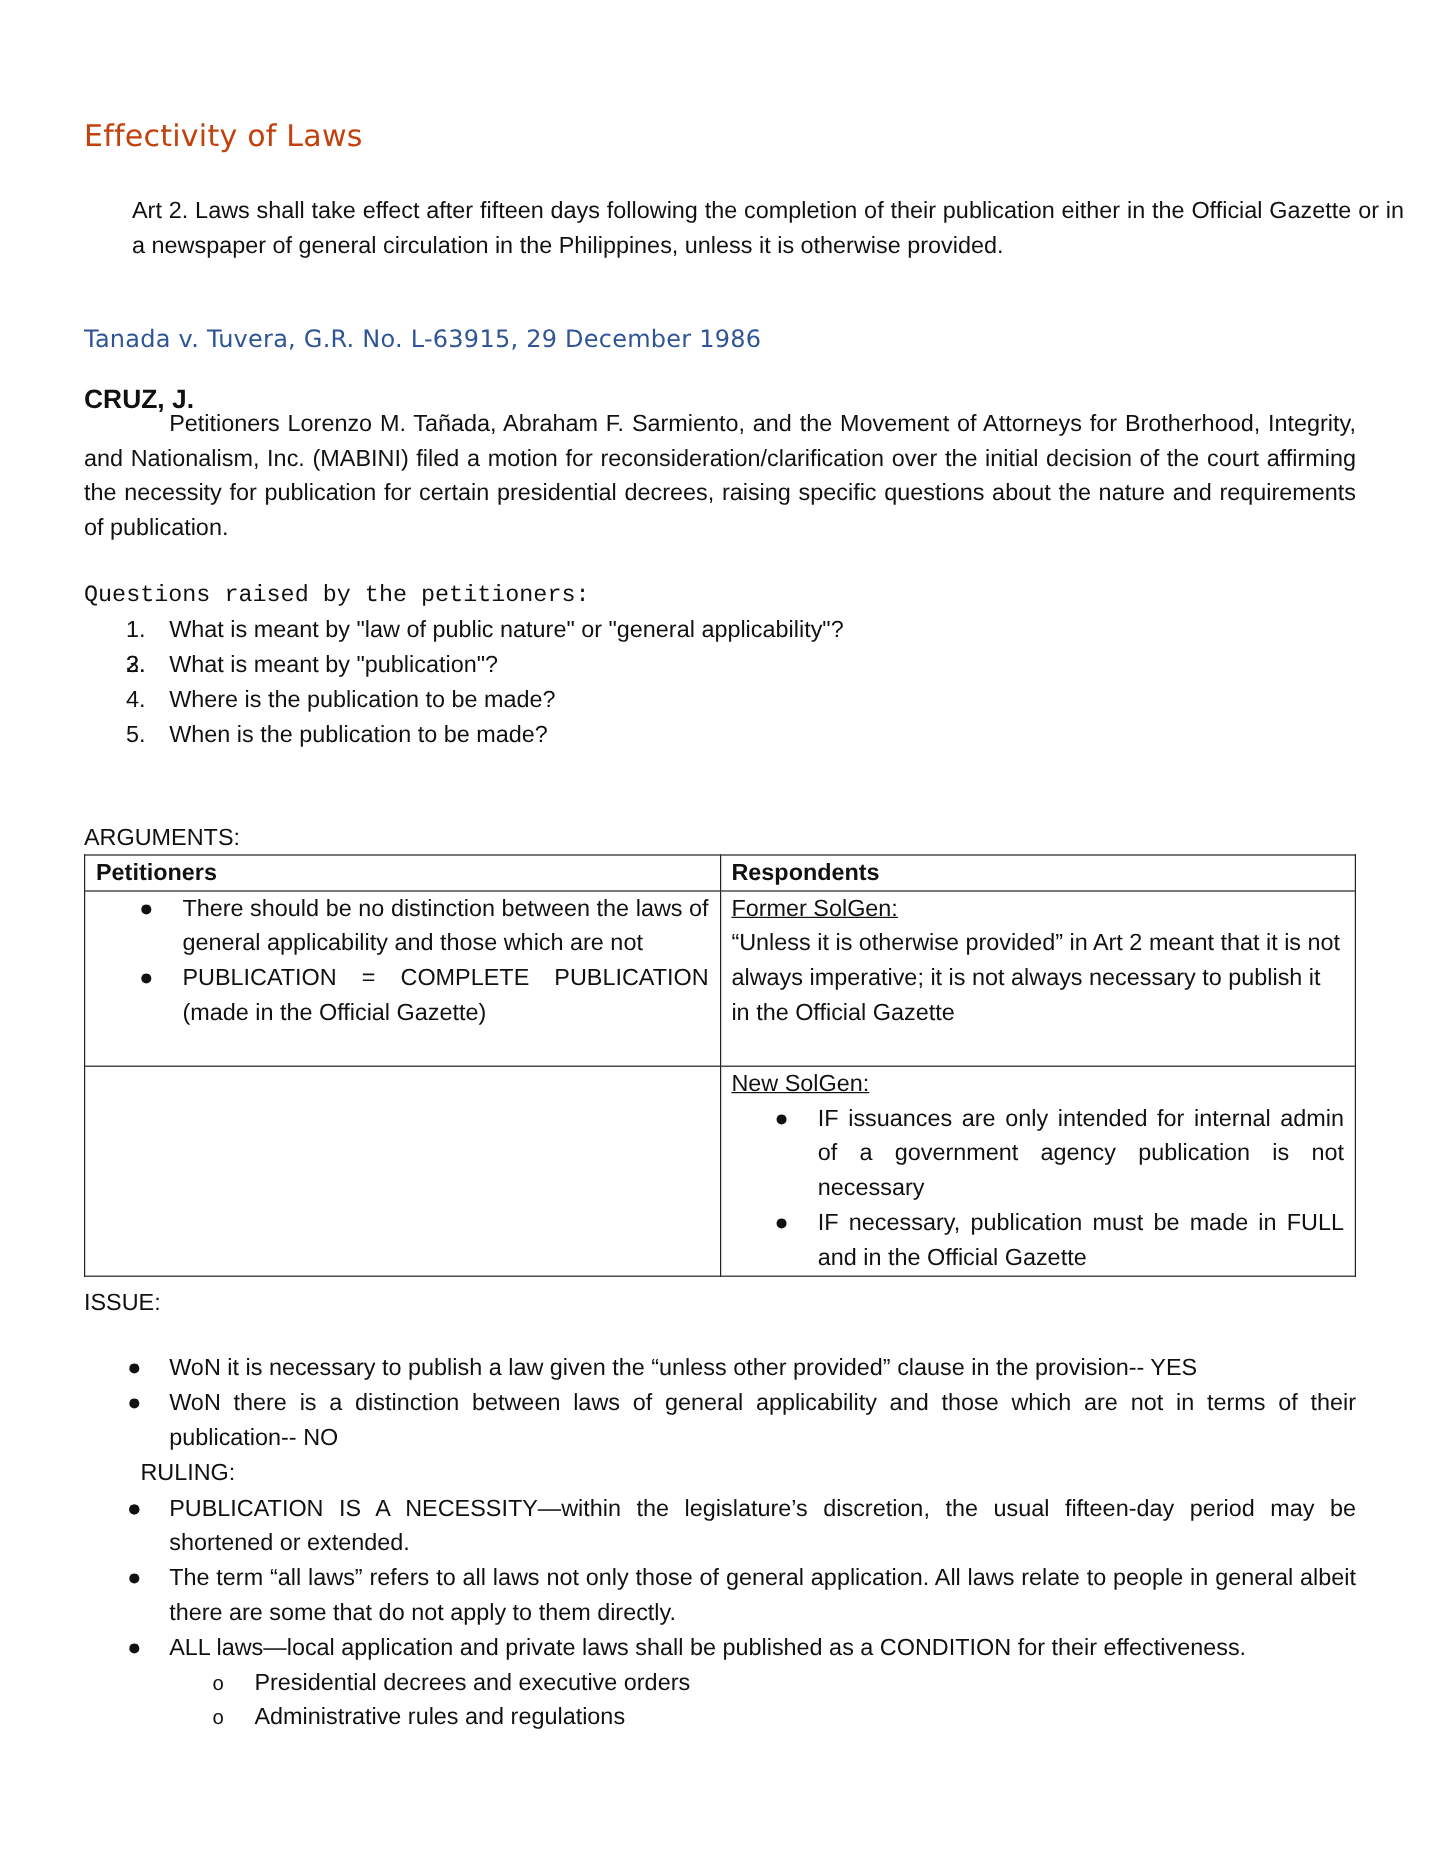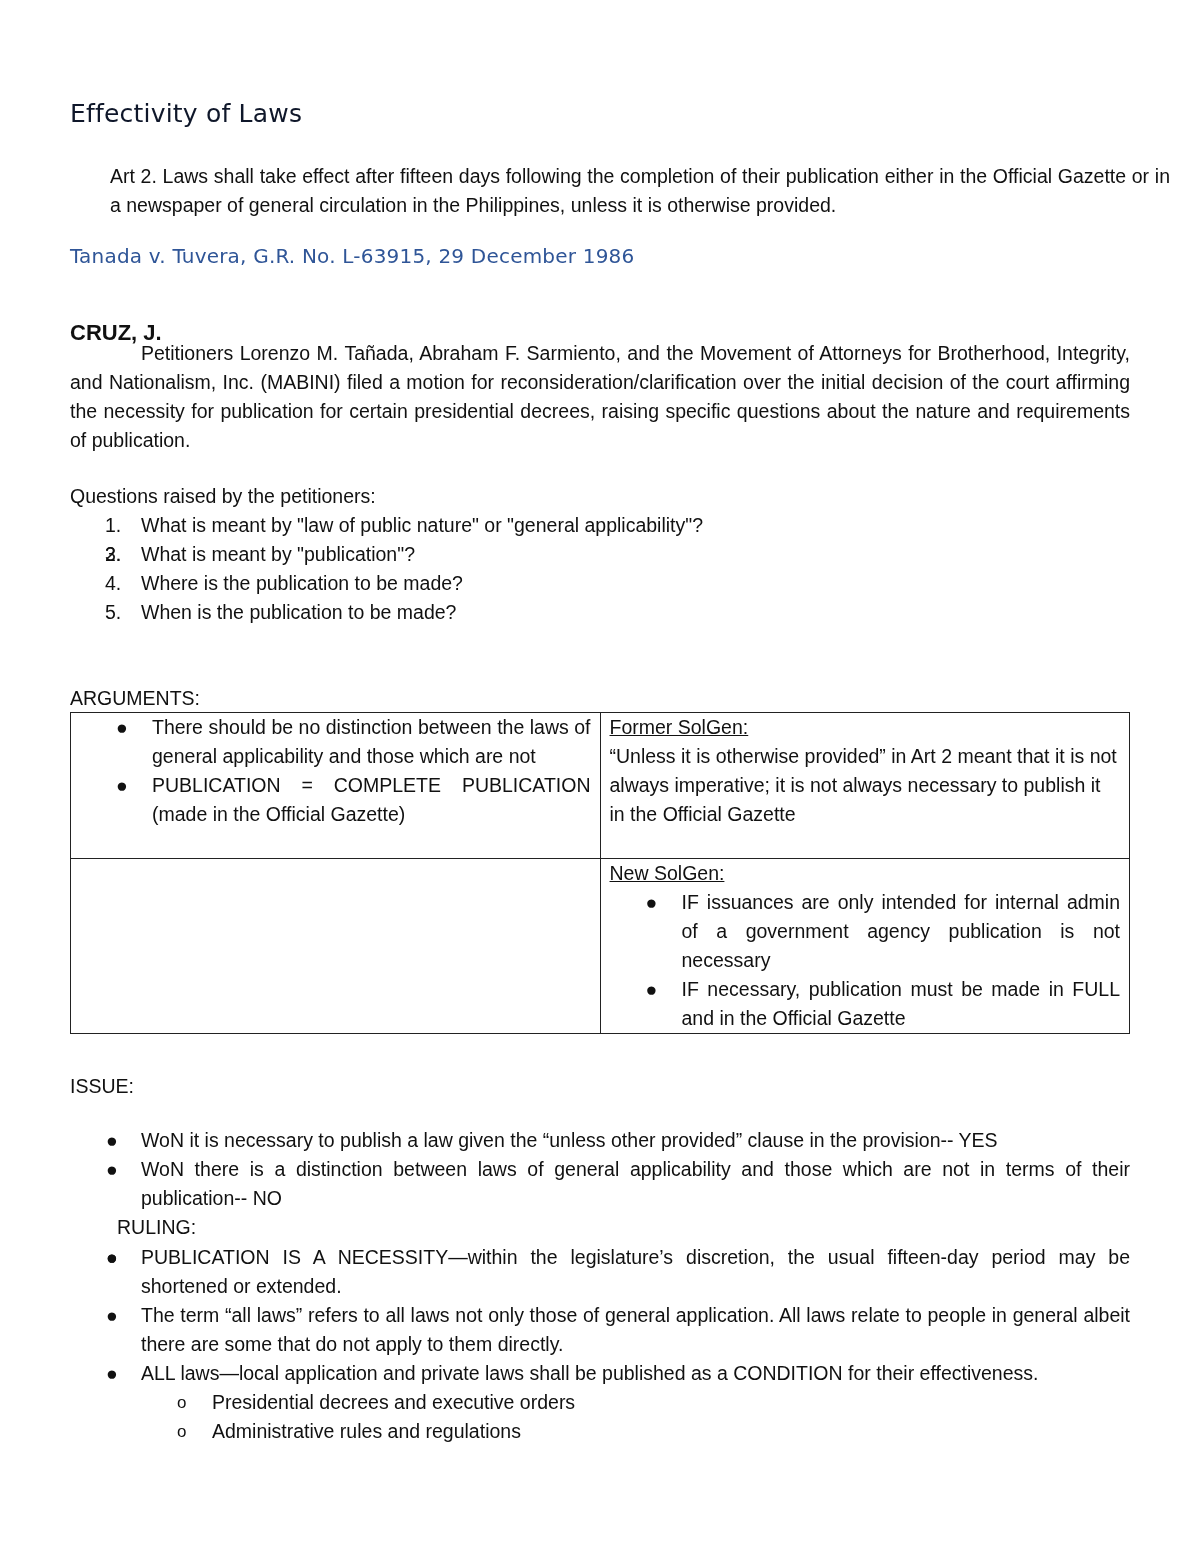--- a/index.html
+++ b/index.html
@@ -6,27 +6,27 @@
     body {
       width: 1200px; height: 1553px; position: relative; overflow: hidden;
       font-family: "Liberation Sans", sans-serif; color: #111111;
     }
     .page { position: absolute; left: 70px; top: 0; width: 1060px; }
     .heading {
       position: absolute; left: 0; color: #2f5597; font-weight: normal;
       font-family: "DejaVu Sans", sans-serif; letter-spacing: 0.2px; white-space: nowrap;
     }
     .h1 { top: 99px; font-size: 25px; }
-    .h2 { top: 244px; font-size: 20px; }
+    .h2 { top: 270px; font-size: 20px; }
     .para { position: absolute; left: 0; width: 1060px; font-size: 19.5px; line-height: 29px; text-align: justify; }
     .art { top: 162px; margin-left: 40px; }
     .judge { position: absolute; left: 0; top: 284px; font-size: 22px; font-weight: bold; margin-top: 36px; }
     .facts { top: 339px; text-indent: 71px; }
     .label { position: absolute; left: 0; font-size: 19.5px; line-height: 29px; }
-    .q-label { top: 482px; }
+    .q-label { top: 482px; font-family: Liberation Mono, monospace; }
     ol.questions {
       position: absolute; left: 0; top: 511px; margin: 0; padding: 0; list-style: none;
       font-size: 19.5px; line-height: 29px;
     }
     ol.questions li { position: relative; padding-left: 71px; }
     ol.questions li .num { position: absolute; left: 35px; }
     .arg-label { top: 684px; }
     table.args {
       position: absolute; left: 0; top: 712px; width: 1060px; border-collapse: collapse;
       font-size: 19.5px; line-height: 29px;
@@ -56,21 +56,21 @@
     .issues { top: 1126px; }
     .ruling-label { top: 1213px; margin-left: 47px; }
     .rulings { top: 1243px; }
     b { font-weight: normal; }
   </style>
 </head>
 <body>
 
 <div class="page">
 
-  <div class="heading h1" style="color: #0f172a;">Effectivity of Laws</div>
+  <div class="heading h1" style="color: #c2410c;">Effectivity of Laws</div>
 
   <div class="para art">Art 2. Laws shall take effect after fifteen days following the completion of their publication either in the Official Gazette or in a newspaper of general circulation in the Philippines, unless it is otherwise provided.</div>
 
   <div class="heading h2" style="color: rgb(47, 85, 151);">Tanada v. Tuvera, G.R. No. L-63915, 29 December 1986</div>
   <div class="judge">CRUZ, J.</div>
 
   <div class="para facts">Petitioners Lorenzo M. Tañada, Abraham F. Sarmiento, and the Movement of Attorneys for Brotherhood, Integrity, and Nationalism, Inc. (MABINI) filed a motion for reconsideration/clarification over the initial decision of the court affirming the necessity for publication for certain presidential decrees, raising specific questions about the nature and requirements of publication.</div>
 
   <div class="label q-label">Questions raised by the petitioners:</div>
   <ol class="questions">
@@ -82,20 +82,24 @@
   </ol>
 
   <div class="label arg-label">ARGUMENTS:</div>
 
   <table class="args">
     <colgroup>
         <col class="c1">
         <col class="c2">
       </colgroup>
     <tbody>
+        <tr>
+      <th>Petitioners</th>
+      <th>Respondents</th>
+    </tr>
     <tr class="row1">
       <td>
         <ul class="cell-bullets">
           <li><span class="dot">●</span><span>There should be no distinction between the laws of general applicability and those which are not</span></li>
           <li><span class="dot">●</span><span>PUBLICATION = COMPLETE PUBLICATION (made in the Official Gazette)</span></li>
         </ul>
       </td>
       <td>
         <div class="underline">Former SolGen:</div>
         <div>“Unless it is otherwise provided” in Art 2 meant that it is not always imperative; it is not always necessary to publish it in the Official Gazette</div>

